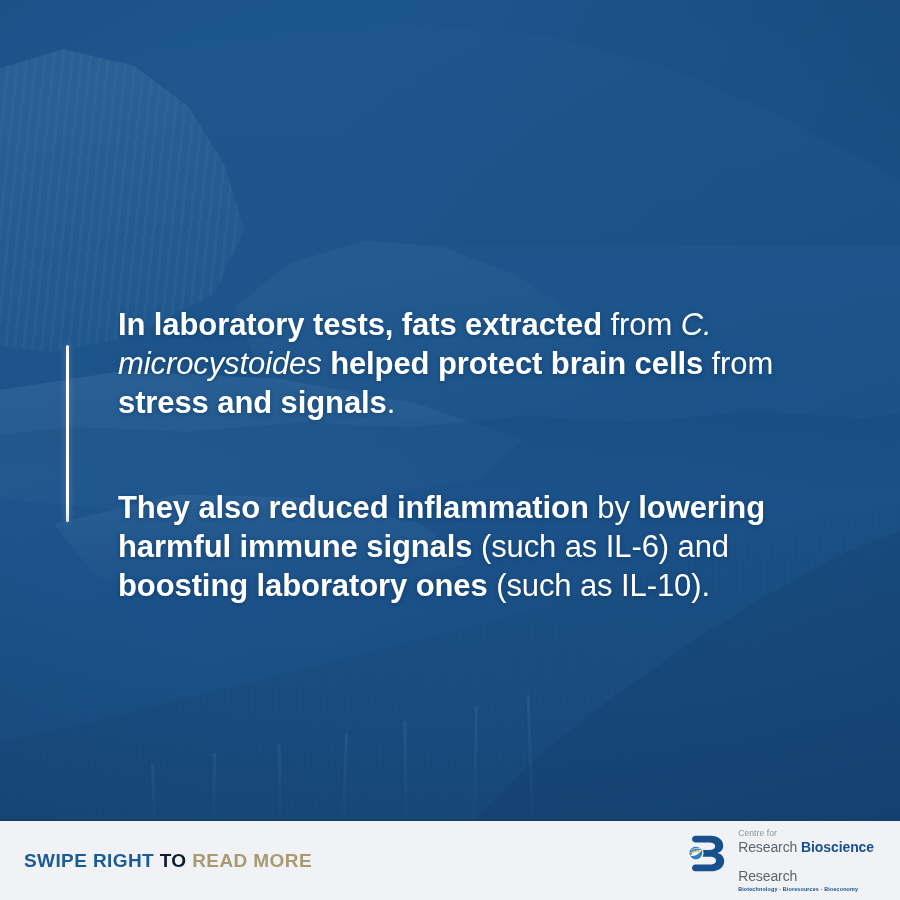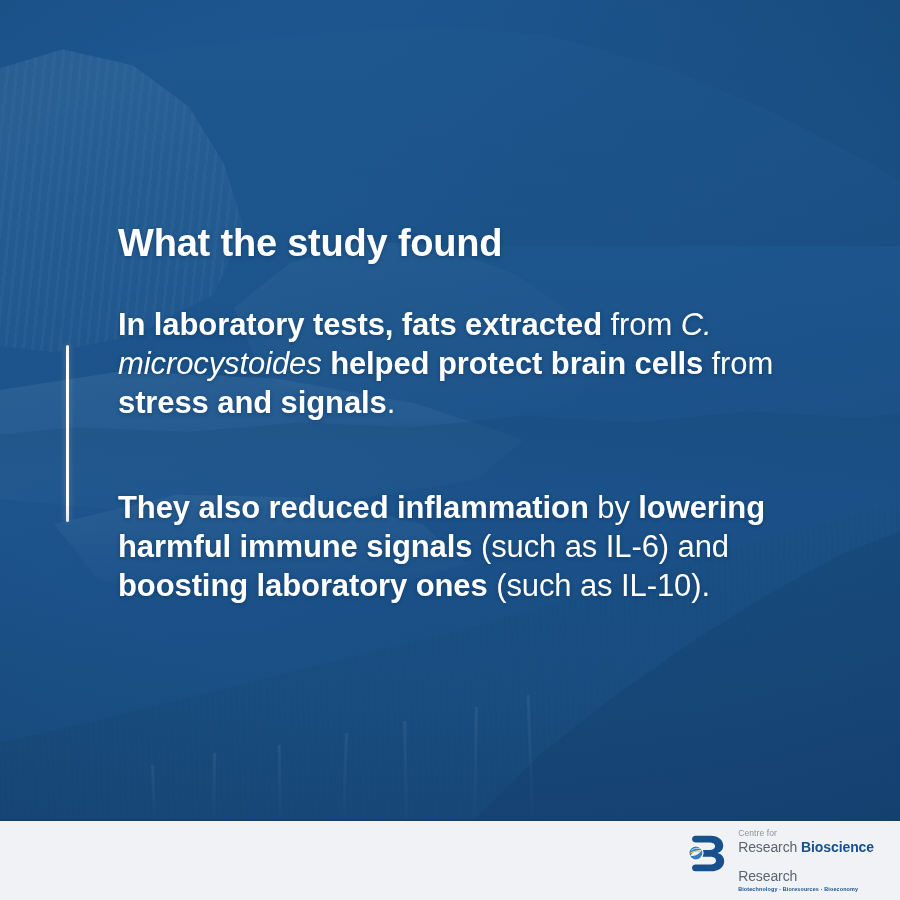--- a/index.html
+++ b/index.html
@@ -201,30 +201,32 @@
       <div class="post" style="left:31%; height:74px; transform:rotate(-1deg);"></div>
       <div class="post" style="left:38%; height:86px; transform:rotate(2deg);"></div>
       <div class="post" style="left:45%; height:98px; transform:rotate(-1deg);"></div>
       <div class="post" style="left:52.5%; height:112px; transform:rotate(1deg);"></div>
       <div class="post" style="left:59%; height:124px; transform:rotate(-2deg);"></div>
     </div>
     <div class="bg-wash"></div>
     <div class="bg-vig"></div>
   </div>
 
-  <div class="headline">What the study found</div>
 
   <div class="accent-rule"></div>
 
   <div class="para" id="para1"><b>In laboratory tests, fats extracted </b><span>from </span><i>C. microcystoides</i><span> </span><b>helped protect brain cells</b><span> from </span><b>stress and signals</b><span>.</span></div>
 
   <div class="para" id="para2"><b>They also reduced inflammation</b><span> by </span><b>lowering harmful immune signals</b><span> (such as IL-6) and </span><b>boosting laboratory ones</b><span> (such as IL-10).</span></div>
 
   <div class="footer">
 
+    <div class="swipe">
+      <span class="sw-a">SWIPE RIGHT</span><span> </span><span class="sw-b">TO</span><span> </span><span class="sw-c">READ MORE</span>
+    </div>
 
     <div class="logo">
       <svg class="logo-mark" viewBox="0 0 100 100">
 
         <path d="M30 14 H62 C78 14 88 23 88 35 C88 43 83 48 76 50 C84 52 90 58 90 67
                  C90 79 79 88 62 88 H30 C26 88 23 85 23 81 C23 77 26 74 30 74 H60
                  C68 74 73 71 73 66 C73 61 68 58 60 58 H40 C36 58 33 55 33 51
                  C33 47 36 44 40 44 H59 C67 44 71 41 71 36 C71 31 67 28 59 28 H30
                  C26 28 23 25 23 21 C23 17 26 14 30 14 Z" fill="#17508c"></path>
 

